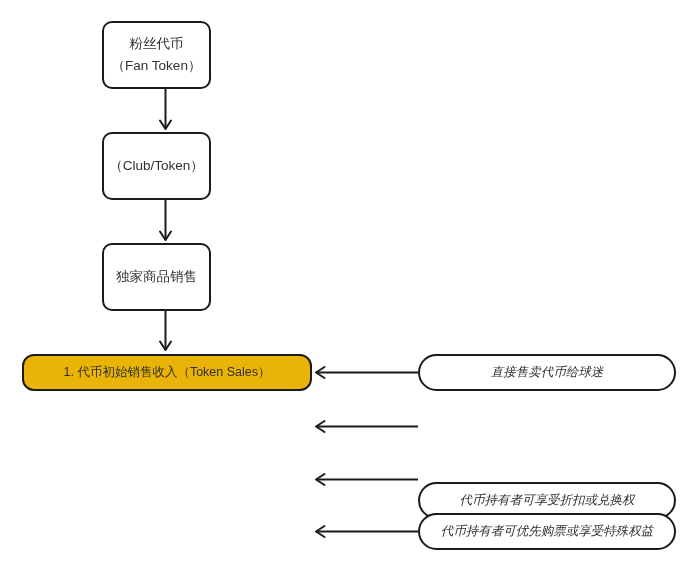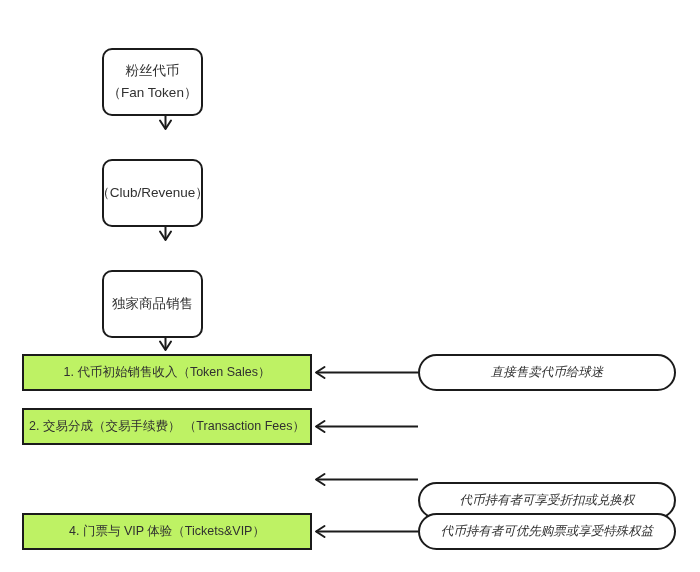--- a/index.html
+++ b/index.html
@@ -18,44 +18,43 @@
   }
   .arrows {
     position: absolute;
     inset: 0;
     width: 700px;
     height: 572px;
   }
   .node {
     position: absolute;
     left: 102px;
-    width: 101px;
+    width: 109px;
     height: 68px;
     border: 2px solid #1b1b1b;
     border-radius: 10px;
     background: #ffffff;
     box-sizing: border-box;
     display: flex;
     flex-direction: column;
     align-items: center;
     justify-content: center;
     font-size: 13.5px;
     line-height: 1.65;
     text-align: center;
     white-space: nowrap;
-    margin-top: 27px;
   }
   .srcbox {
     position: absolute;
     left: 22px;
     width: 290px;
     height: 37px;
     border: 2px solid #1b1b1b;
-    border-radius: 0;
-    background: #bef264;
+    border-radius: 12px;
+    background: #eab308;
     box-sizing: border-box;
     display: flex;
     align-items: center;
     justify-content: center;
     font-size: 12.5px;
     white-space: nowrap;
   }
   .pill {
     position: absolute;
     left: 418px;
@@ -91,34 +90,28 @@
     <line x1="418" y1="426.5" x2="316" y2="426.5" stroke="#1b1b1b" stroke-width="2" marker-end="url(#ah)"></line>
     <line x1="418" y1="479.5" x2="316" y2="479.5" stroke="#1b1b1b" stroke-width="2" marker-end="url(#ah)"></line>
     <line x1="418" y1="531.5" x2="316" y2="531.5" stroke="#1b1b1b" stroke-width="2" marker-end="url(#ah)"></line>
   </svg>
 
   <div class="node" style="top:21px">
     <span>粉丝代币</span>
     <span>（Fan Token）</span>
   </div>
   <div class="node" style="top:132px">
-    <span>（Club/Revenue）</span>
+    <span>（Club/Token）</span>
   </div>
   <div class="node" style="top:243px">
     <span>独家商品销售</span>
   </div>
 
   <div class="srcbox" style="top:354px">
     <span>1. 代币初始销售收入（Token Sales）</span>
-  </div>
-  <div class="srcbox" style="top:408px">
-    <span>2. 交易分成（交易手续费） （Transaction Fees）</span>
-  </div>
-  <div class="srcbox" style="top:513px">
-    <span>4. 门票与 VIP 体验（Tickets&amp;VIP）</span>
   </div>
 
   <div class="pill" style="top:354px">
     <span>直接售卖代币给球迷</span>
   </div>
   <div class="pill" style="top:482px">
     <span>代币持有者可享受折扣或兑换权</span>
   </div>
   <div class="pill" style="top:513px">
     <span>代币持有者可优先购票或享受特殊权益</span>

